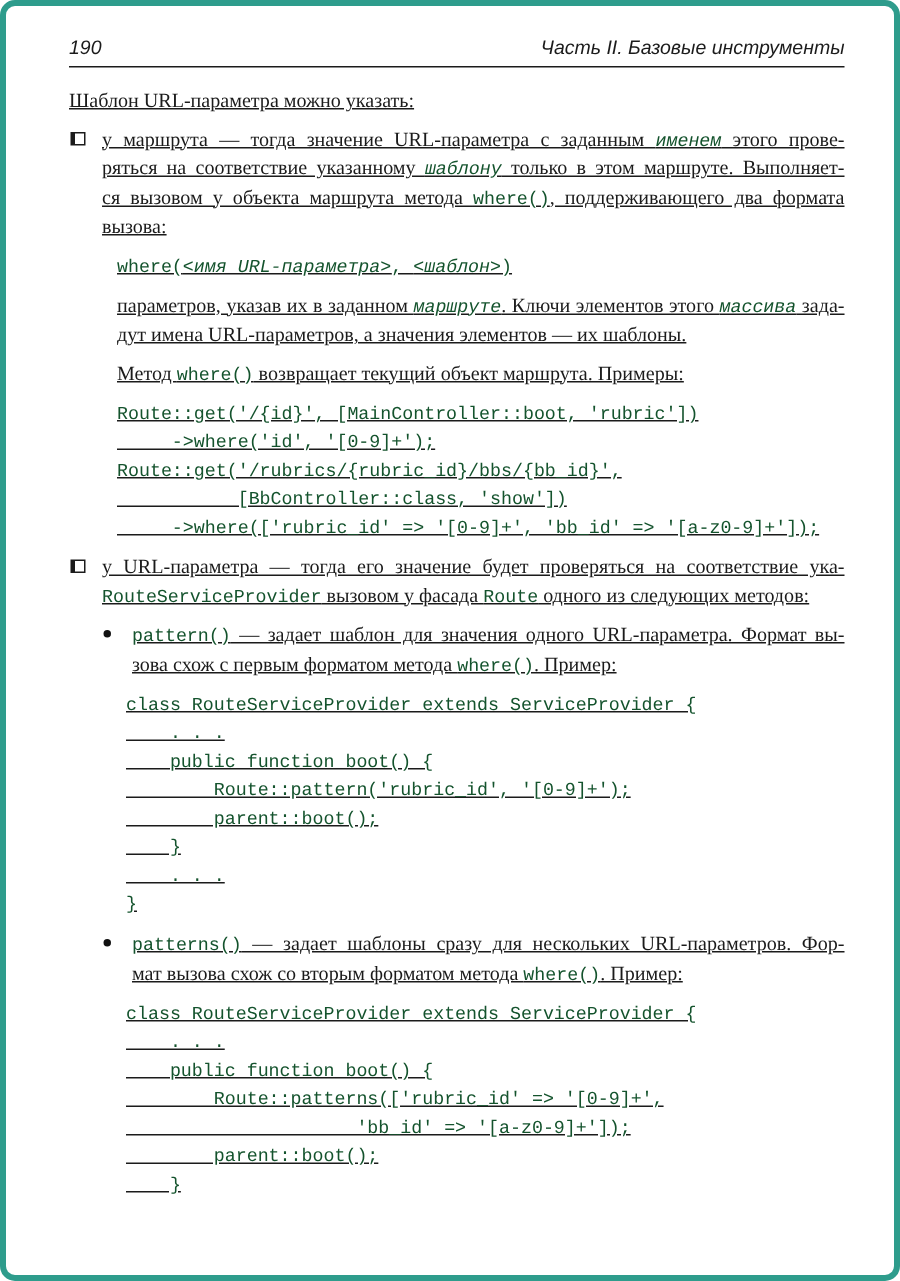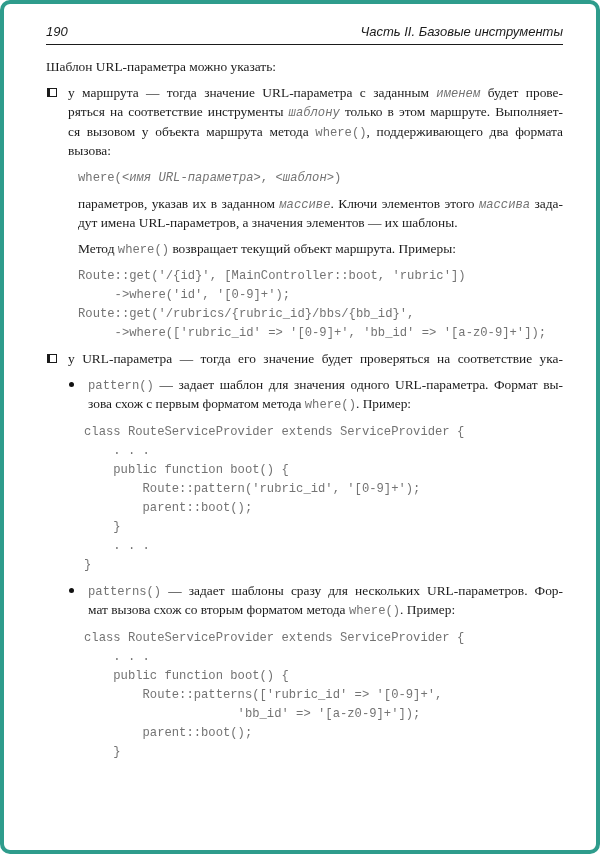--- a/index.html
+++ b/index.html
@@ -15,26 +15,26 @@
     color:#1b1b1b;
   }
   .running-head{
     display:flex;justify-content:space-between;align-items:center;
     font-family:"Liberation Sans", sans-serif;
     font-style:italic;font-size:13px;line-height:15px;
     padding-bottom:5px;border-bottom:1.5px solid #1b1b1b;
   }
   .content{margin-top:13px;font-size:13.4px;line-height:18.5px;}
   .blk{margin:0 0 7px 0;position:relative;}
-  .line{text-align:justify;}
+  .line{text-align:justify;text-decoration:underline;}
   .line.just{text-align-last:justify;}
   .s-n{font-size:13.4px;}
   .s-c,.s-ci{
     font-family:"Liberation Mono","DejaVu Sans Mono",monospace;
-    font-size:12.2px;color:#737373;
+    font-size:12.2px;color:#14532d;
   }
   .s-ci{font-style:italic;}
   .code{margin:6px 0 8px 0;}
   .code .line{white-space:pre;text-align:left;text-align-last:left;line-height:17px;}
   .ind1{margin-left:32px;}
   .ind2{margin-left:38px;}
   .bullet.m-square{padding-left:22px;}
   .bullet.m-disc{margin-left:22px;padding-left:20px;}
   .marker{position:absolute;left:1px;display:block;}
   .marker.square{
@@ -51,44 +51,46 @@
     <div class="running-head">
       <span>190</span>
       <span>Часть II. Базовые инструменты</span>
     </div>
     <div class="content" id="content">
         <div class="blk para">
           <div class="line"><span class="s-n">Шаблон URL-параметра можно указать:</span></div>
         </div>
         <div class="blk bullet m-square">
           <span class="marker square"></span>
-          <div class="line just"><span class="s-n">у маршрута — тогда значение URL-параметра с заданным </span><span class="s-ci">именем</span><span class="s-n"> будет прове-</span></div>
-          <div class="line just"><span class="s-n">ряться на соответствие инструменты </span><span class="s-ci">шаблону</span><span class="s-n"> только в этом маршруте. Выполняет-</span></div>
+          <div class="line just"><span class="s-n">у маршрута — тогда значение URL-параметра с заданным </span><span class="s-ci">именем</span><span class="s-n"> этого прове-</span></div>
+          <div class="line just"><span class="s-n">ряться на соответствие указанному </span><span class="s-ci">шаблону</span><span class="s-n"> только в этом маршруте. Выполняет-</span></div>
           <div class="line just"><span class="s-n">ся вызовом у объекта маршрута метода </span><span class="s-c">where()</span><span class="s-n">, поддерживающего два формата</span></div>
           <div class="line"><span class="s-n">вызова:</span></div>
         </div>
         <div class="blk code ind1">
           <div class="line"><span class="s-c">where(</span><span class="s-ci">&lt;имя URL-параметра&gt;</span><span class="s-c">, </span><span class="s-ci">&lt;шаблон&gt;</span><span class="s-c">)</span></div>
         </div>
         <div class="blk para ind1">
-          <div class="line just"><span class="s-n">параметров, указав их в заданном </span><span class="s-ci">массиве</span><span class="s-n">. Ключи элементов этого </span><span class="s-ci">массива</span><span class="s-n"> зада-</span></div>
+          <div class="line just"><span class="s-n">параметров, указав их в заданном </span><span class="s-ci">маршруте</span><span class="s-n">. Ключи элементов этого </span><span class="s-ci">массива</span><span class="s-n"> зада-</span></div>
           <div class="line"><span class="s-n">дут имена URL-параметров, а значения элементов — их шаблоны.</span></div>
         </div>
         <div class="blk para ind1">
           <div class="line"><span class="s-n">Метод </span><span class="s-c">where()</span><span class="s-n"> возвращает текущий объект маршрута. Примеры:</span></div>
         </div>
         <div class="blk code ind1">
           <div class="line"><span class="s-c">Route::get('/{id}', [MainController::boot, 'rubric'])</span></div>
           <div class="line"><span class="s-c">     -&gt;where('id', '[0-9]+');</span></div>
           <div class="line"><span class="s-c">Route::get('/rubrics/{rubric_id}/bbs/{bb_id}',</span></div>
+          <div class="line"><span class="s-c">           [BbController::class, 'show'])</span></div>
           <div class="line"><span class="s-c">     -&gt;where(['rubric_id' =&gt; '[0-9]+', 'bb_id' =&gt; '[a-z0-9]+']);</span></div>
         </div>
         <div class="blk bullet m-square">
           <span class="marker square"></span>
           <div class="line just"><span class="s-n">у URL-параметра — тогда его значение будет проверяться на соответствие ука-</span></div>
+          <div class="line"><span class="s-c">RouteServiceProvider</span><span class="s-n"> вызовом у фасада </span><span class="s-c">Route</span><span class="s-n"> одного из следующих методов:</span></div>
         </div>
         <div class="blk bullet m-disc">
           <span class="marker disc"></span>
           <div class="line just"><span class="s-c">pattern()</span><span class="s-n"> — задает шаблон для значения одного URL-параметра. Формат вы-</span></div>
           <div class="line"><span class="s-n">зова схож с первым форматом метода </span><span class="s-c">where()</span><span class="s-n">. Пример:</span></div>
         </div>
         <div class="blk code ind2">
           <div class="line"><span class="s-c">class RouteServiceProvider extends ServiceProvider {</span></div>
           <div class="line"><span class="s-c">    . . .</span></div>
           <div class="line"><span class="s-c">    public function boot() {</span></div>

